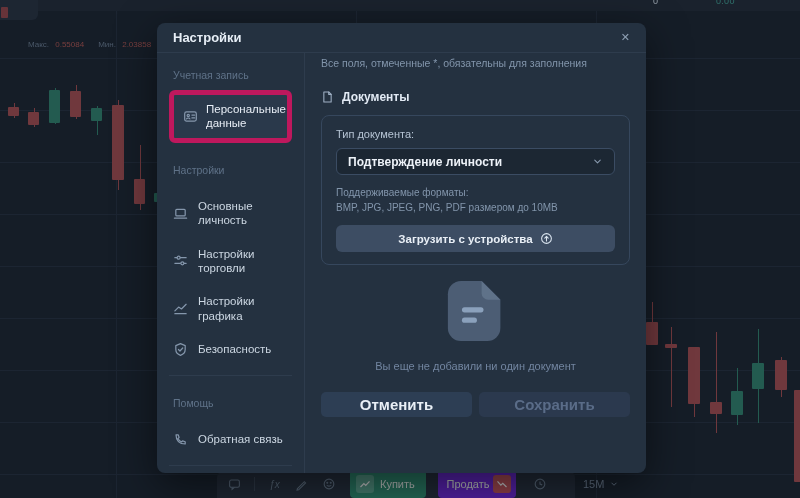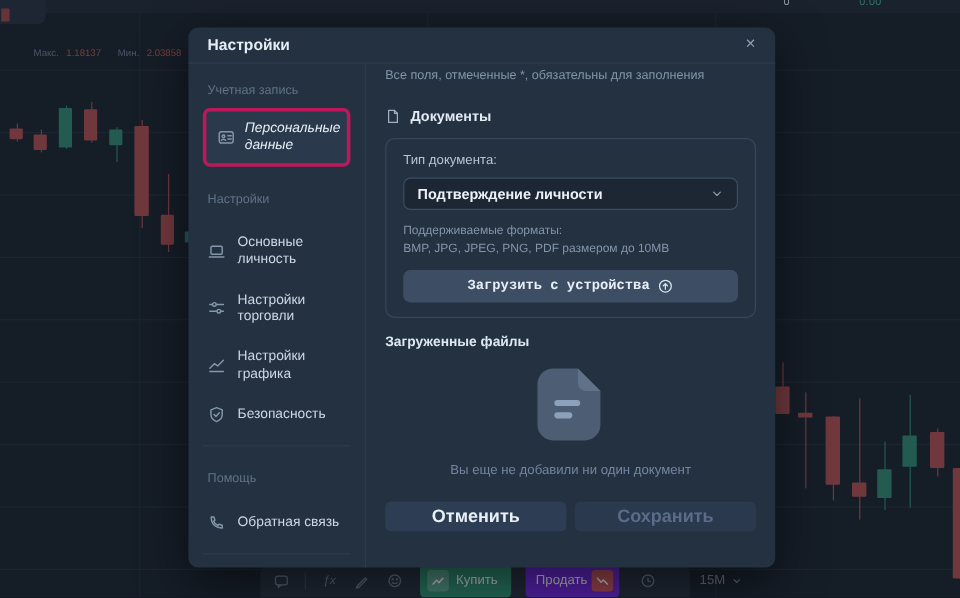--- a/index.html
+++ b/index.html
@@ -40,22 +40,22 @@
   .m-head{height:30px;border-bottom:1px solid #2e3c4d;display:flex;align-items:center;
           justify-content:space-between;padding:0 16px;flex:0 0 auto;}
   .m-title{font-size:13px;font-weight:bold;color:#e6edf5;}
   .m-close{color:#8fa0b4;font-size:11px;cursor:pointer;line-height:1;}
   .m-body{flex:1;display:flex;min-height:0;}
   
   .sb{width:148px;border-right:1px solid #2e3c4d;padding:14px 12px 6px;overflow:hidden;flex:0 0 auto;
       display:flex;flex-direction:column;}
   .sb-h{font-size:10.5px;color:#5f7288;margin:2px 0 9px 4px;}
   .sb-h.mt{margin-top:21px;}
-  .sb-active{display:flex;align-items:center;gap:8px;background:#2a394b;border:3px solid #be185d;
-             border-radius:6px;padding:7px 9px;cursor:pointer;font-style:italic;}
+  .sb-active{display:flex;align-items:center;gap:8px;background:#2a394b;border:5px solid #be185d;
+             border-radius:6px;padding:7px 9px;cursor:pointer;}
   .sb-active .sb-lbl{color:#e8eef6;}
   .sb-item{display:flex;align-items:center;gap:10px;padding:5px 4px;margin-top:9px;cursor:pointer;}
   .sb-lbl{font-size:11.5px;color:#ccd7e2;line-height:1.25;}
   .sb-ic{width:15px;height:15px;flex:0 0 auto;display:flex;align-items:center;justify-content:center;}
   .sb-ic svg{stroke:#8597ac;fill:none;stroke-width:1.3;stroke-linecap:round;stroke-linejoin:round;}
   .sb-divider{height:1px;background:#2e3c4d;margin:13px 0 0;}
   
   .ct{flex:1;padding:4px 16px 0;display:flex;flex-direction:column;min-width:0;}
   .note{font-size:10.5px;color:#8295ab;}
   .doc-head{display:flex;align-items:center;gap:8px;margin-top:21px;}
@@ -63,21 +63,21 @@
   .doc-title{font-size:12px;font-weight:bold;color:#e2eaf4;}
   .subtitle{font-size:10.5px;color:#8295ab;margin-top:8px;}
   .panel{border:1px solid #36475d;border-radius:8px;padding:12px 14px;margin-top:11px;}
   .fld-lbl{font-size:11px;color:#b6c4d4;}
   .select{margin-top:8px;height:27px;background:#1c2733;border:1px solid #3b4c63;border-radius:6px;
           display:flex;align-items:center;justify-content:space-between;padding:0 11px;cursor:pointer;}
   .select-val{font-size:12px;font-weight:bold;color:#edf2f8;}
   .select svg{stroke:#8a9cb1;fill:none;stroke-width:1.5;stroke-linecap:round;stroke-linejoin:round;}
   .formats{font-size:10px;color:#8295ab;margin-top:10px;line-height:1.5;}
   .upload-btn{margin-top:10px;height:27px;background:#3d4d63;border-radius:6px;display:flex;
-              align-items:center;justify-content:center;gap:7px;cursor:pointer;font-family:Liberation Mono, monospace;}
+              align-items:center;justify-content:center;gap:7px;cursor:pointer;}
   .upload-btn span{font-size:11.5px;font-weight:bold;color:#e9eff6;}
   .upload-btn svg{stroke:#dbe5f0;fill:none;stroke-width:1.3;stroke-linecap:round;stroke-linejoin:round;}
   .files-title{font-size:11.5px;font-weight:bold;color:#dfe8f2;margin-top:14px;}
   .empty{display:flex;flex-direction:column;align-items:center;margin-top:14px;}
   .empty-txt{font-size:11px;color:#7285a0;margin-top:17px;}
   .m-foot{display:flex;gap:7px;margin-top:20px;}
   .m-btn{flex:1;height:25px;border-radius:5px;border:none;font-size:15px;font-weight:bold;
          font-family:"Liberation Sans",sans-serif;cursor:pointer;}
   .btn-cancel{background:#2d3e54;color:#e9eff6;}
   .btn-save{background:#2b394e;color:#5a6c88;}
@@ -139,21 +139,21 @@
   <div class="topband">
     <span class="topnum" style="left:653px;">0</span>
     <span class="topnum" style="left:716px;color:#3f9a8f;">0.00</span>
   </div>
   <div class="corner-panel"></div>
   <div class="corner-red"></div>
 
   <div class="stats">
     <span>
       <span class="lbl">Макс.</span>
-      <span class="val">1.18137</span>
+      <span class="val">0.55084</span>
     </span>
     <span>
       <span class="lbl">Мин.</span>
       <span class="val">2.03858</span>
     </span>
   </div>
 
   <div class="toolbar">
     <span class="tb-ico">
       <svg width="13" height="13" viewBox="0 0 16 16" fill="none" stroke="#6e8095" stroke-width="1.3">
@@ -306,21 +306,20 @@
           </div>
           <div class="upload-btn">
             <span>Загрузить с устройства</span>
             <svg width="13" height="13" viewBox="0 0 16 16">
                 <circle cx="8" cy="8" r="6"></circle>
                 <path d="M8,11 L8,5.6 M5.9,7.6 L8,5.4 L10.1,7.6"></path>
               </svg>
           </div>
         </div>
 
-        <div class="files-title">Загруженные файлы</div>
 
         <div class="empty">
           <svg width="60" height="64" viewBox="0 0 64 68">
             <path d="M16,2 H38 L58,22 V52 a14,14 0 0 1 -14,14 H16 A14,14 0 0 1 2,52 V16 A14,14 0 0 1 16,2 Z" fill="#4c5d74"></path>
             <path d="M38,2 L58,22 H45 a7,7 0 0 1 -7,-7 Z" fill="#5f7289"></path>
             <rect x="17" y="30" width="23" height="5.5" rx="2.75" fill="#8ba1bc"></rect>
             <rect x="17" y="41" width="16" height="5.5" rx="2.75" fill="#8ba1bc"></rect>
           </svg>
           <div class="empty-txt">Вы еще не добавили ни один документ</div>
         </div>

